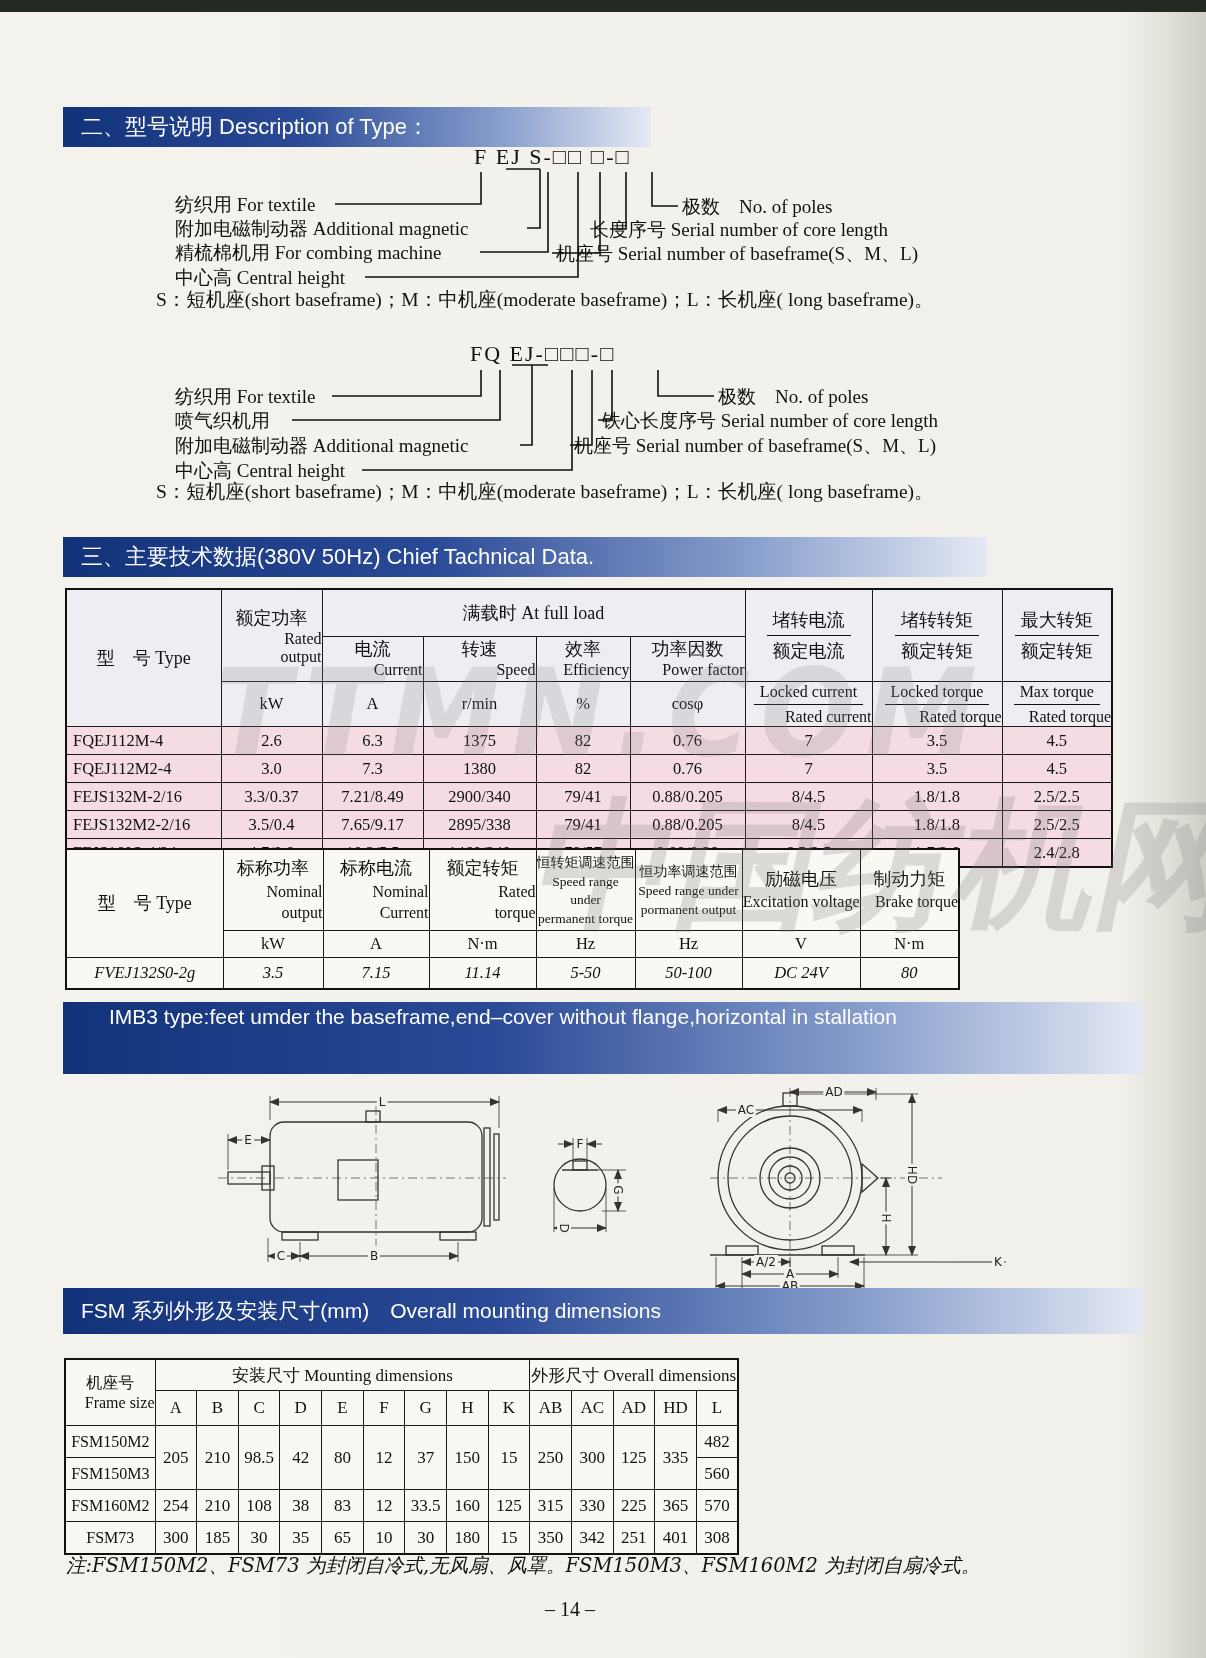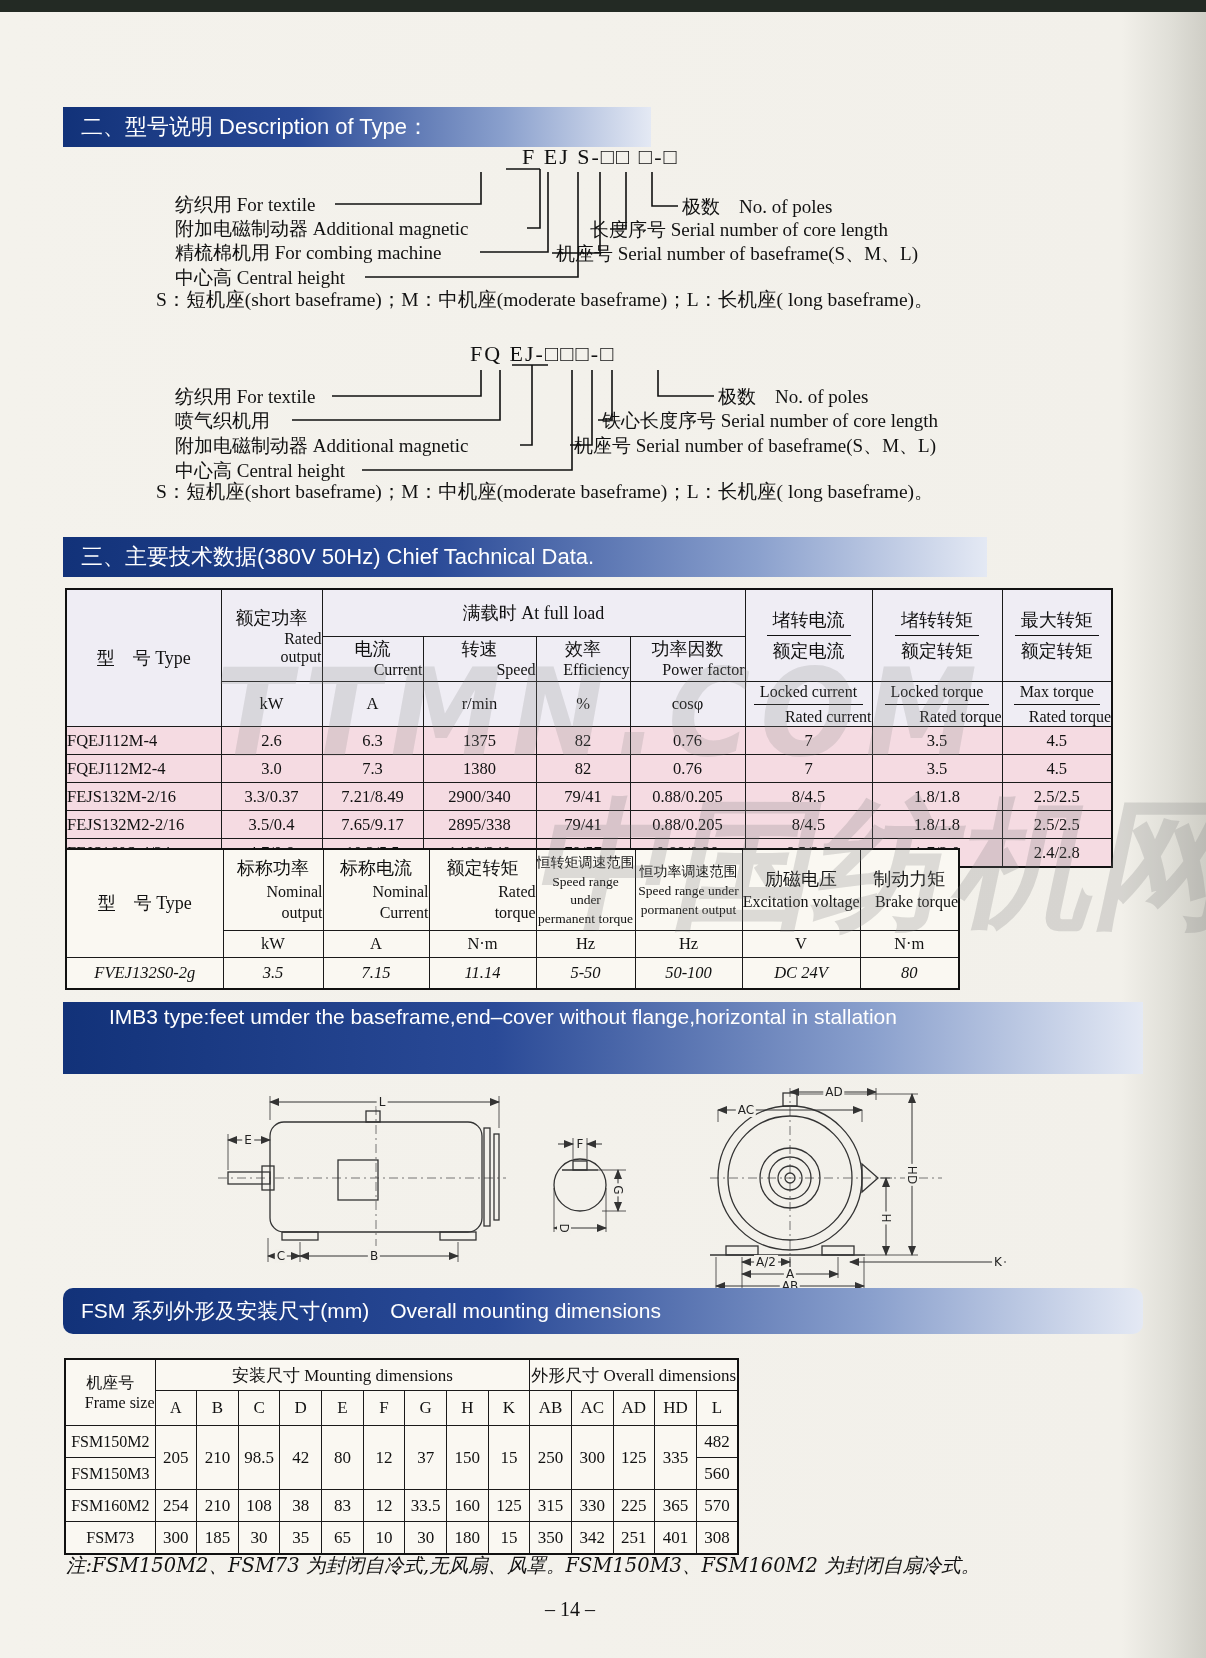--- a/index.html
+++ b/index.html
@@ -10,42 +10,42 @@
 
   
   .bar{position:absolute;left:63px;color:#fff;font-family:"Liberation Sans","DejaVu Sans",sans-serif;
        background:linear-gradient(90deg,#123279 0%,#2a4a97 40%,#8aa0cd 75%,#e4e9f4 100%);}
   .bar .t{padding-left:18px;white-space:nowrap;}
   #bar2{top:107px;width:588px;height:40px;line-height:40px;font-size:22px;}
   #bar3{top:537px;width:924px;height:40px;line-height:40px;font-size:22px;}
   #bar4{top:1002px;width:1080px;height:72px;}
   #bar4 .l1{padding:7px 0 0 18px;font-size:22px;line-height:30px;}
   #bar4 .l2{padding-left:46px;font-size:21px;line-height:30px;}
-  #bar5{top:1288px;width:1080px;height:46px;line-height:46px;font-size:21px;border-radius:10px;}
+  #bar5{top:1288px;width:1080px;height:46px;line-height:46px;font-size:21px;}
 
   
   .diag{position:absolute;left:0;width:1160px;height:190px;}
   #diag1{top:140px;} #diag2{top:335px;}
   .diag .code{position:absolute;font-size:22px;letter-spacing:2px;white-space:nowrap;}
   .diag .lb{position:absolute;font-size:19px;white-space:nowrap;}
   .diag .foot{position:absolute;left:156px;font-size:19.5px;white-space:nowrap;}
   .conn{position:absolute;left:0;top:0;width:1160px;height:190px;}
   .conn polyline,.conn line{fill:none;stroke:#111;stroke-width:1.6;}
 
   
   table{border-collapse:collapse;table-layout:fixed;position:absolute;border:2px solid #111;}
   td{border:1px solid #1a1a1a;text-align:center;padding:0;overflow:hidden;}
   .en{font-size:16px;text-align:right;}
   .ft{display:inline-block;border-bottom:1.2px solid #111;padding:0 6px 3px;}
   .fb{display:block;padding-top:3px;}
 
   #t1{left:65px;top:588px;width:1046px;background:#efedf4;font-size:18px;}
   #t1 tr.h1 td{height:46px;} #t1 tr.h2 td{height:44px;line-height:1.25;} #t1 tr.h3 td{height:30px;font-size:16.5px;}
   #t1 tr.d td{height:27px;background:#f5dbe2;font-size:16.5px;}
-  #t1 tr.d td:first-child{text-align:left;}
+  #t1 tr.d td:first-child{text-align:left;padding-left:6px;}
 
   #t2{left:65px;top:848px;width:893px;background:#faf8f2;font-size:18px;}
   #t2 tr.h1 td{height:80px;line-height:1.35;}
   #t2 tr.u td{height:26px;font-size:16.5px;}
   #t2 tr.d td{height:30px;font-size:16.5px;font-style:italic;}
   #t2 .sm{font-size:14px;line-height:1.5;}
   #t2 .sme{font-size:13.5px;}
 
   #fsm{left:64px;top:1358px;width:675px;background:#faf8f2;font-size:17px;}
   #fsm tr.h1 td{height:30px;} #fsm tr.h2 td{height:34px;} #fsm tr.d td{height:31px;margin-left:28px;}
@@ -87,21 +87,21 @@
     <svg class="conn">
       <polyline points="335,64 481,64 481,32"></polyline>
       <polyline points="506,29 540,29"></polyline>
       <polyline points="527,88 540,88 540,29"></polyline>
       <polyline points="480,112 548,112 548,32"></polyline>
       <polyline points="365,137 578,137 578,32"></polyline>
       <polyline points="600,32 600,113 552,113"></polyline>
       <polyline points="626,32 626,89 610,89"></polyline>
       <polyline points="652,32 652,66 678,66"></polyline>
     </svg>
-    <div class="code" style="left:474px;top:4px;margin-left:48px;">F EJ S-□□ □-□</div>
+    <div class="code" style="left:474px;top:4px;">F EJ S-□□ □-□</div>
     <div class="lb" style="left:175px;top:52px;">纺织用 For textile</div>
     <div class="lb" style="left:175px;top:76px;">附加电磁制动器 Additional magnetic</div>
     <div class="lb" style="left:175px;top:100px;">精梳棉机用 For combing machine</div>
     <div class="lb" style="left:175px;top:125px;">中心高 Central height</div>
     <div class="lb" style="left:682px;top:54px;">极数　No. of poles</div>
     <div class="lb" style="left:578px;top:77px;margin-left:12px;">长度序号 Serial number of core length</div>
     <div class="lb" style="left:556px;top:101px;">机座号 Serial number of baseframe(S、M、L)</div>
     <div class="foot" style="top:146px;">S：短机座(short baseframe)；M：中机座(moderate baseframe)；L：长机座( long baseframe)。</div>
   </div>
 

